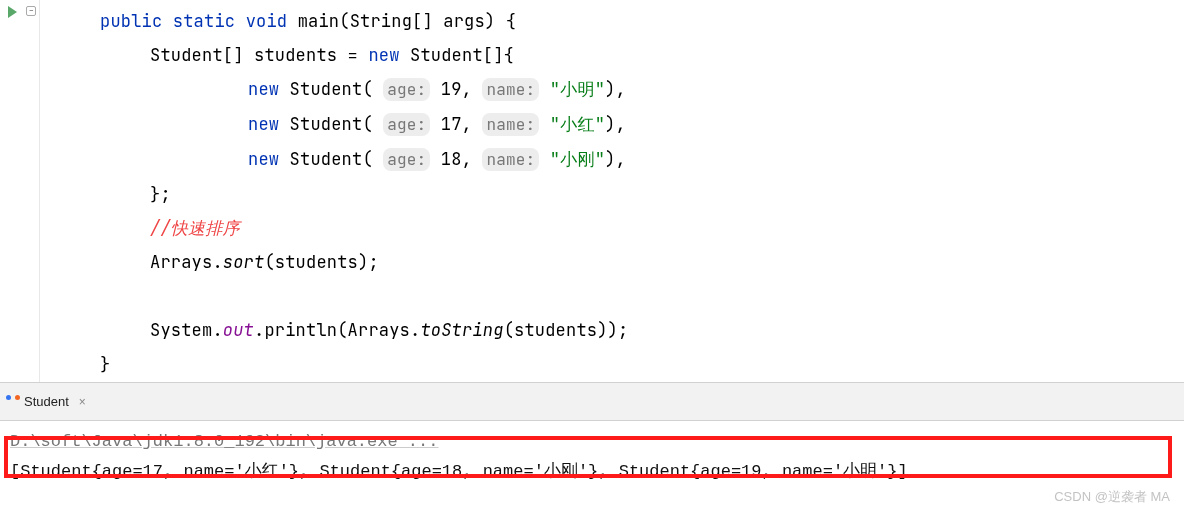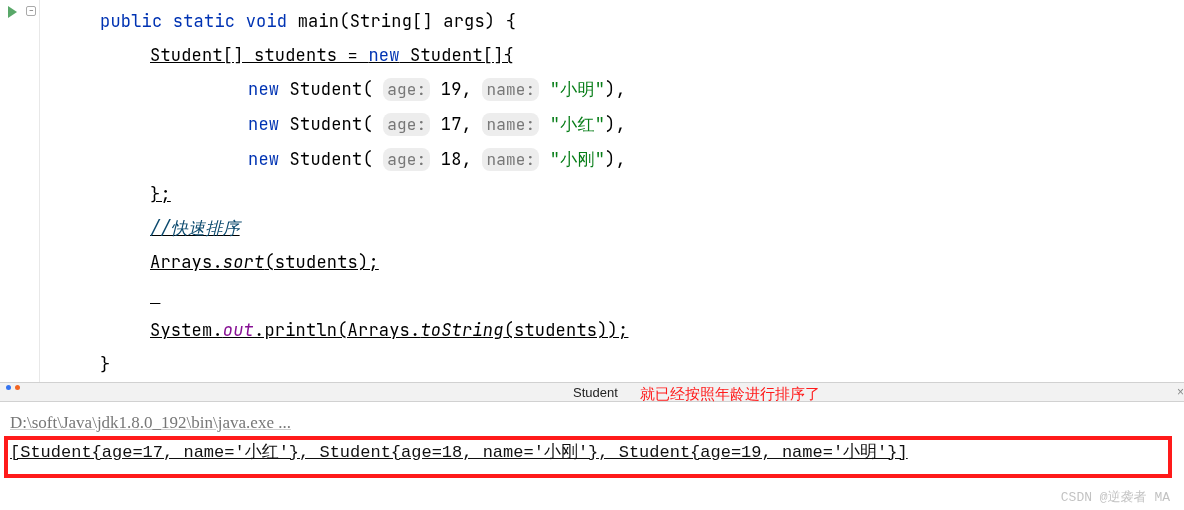--- a/index.html
+++ b/index.html
@@ -62,40 +62,39 @@
       padding: 4px 12px 0 0;
       white-space: pre;
       line-height: 34px;
       flex: 1;
       letter-spacing: 0.2px;
     }
     .kw { color: #0033b3; font-weight: normal; }
     .ty { color: #000; }
     .mth { color: #000; }
     .str { color: #067d17; }
-    .cmt { color: #0c4a6e; font-style: italic; }
+    .cmt { color: #ef4444; font-style: italic; }
     .hint { color: #787878; background: #ededed; border-radius: 8px; padding: 1px 4px; font-size: 16px; font-style: normal; font-family:inherit; }
     .fld { font-style: italic; color: #871094; margin-top: 12px; }
     .smth { font-style: italic; color: #000; margin-top: 31px; }
     .ind1 { padding-left: 60px; }
-    .ind2 { padding-left: 110px; text-decoration: underline; }
+    .ind2 { padding-left: 110px; }
     .ind3 { padding-left: 208px; }
 
     .tab-bar {
-      height: 20px;
+      height: 39px;
       background: #f2f2f2;
       border-top: 1px solid #d1d1d1;
       border-bottom: 1px solid #d1d1d1;
       display: flex;
       align-items: center;
       padding-left: 2px;
       font-size: 13px;
       font-family: "Segoe UI", Arial, sans-serif;
       position: relative;
-      justify-content: space-between;
     }
     .tab-icon {
       width: 14px;
       height: 14px;
       position: relative;
       margin-right: 4px;
       margin-left: 4px;
       display:inline-block;
     }
     .tab-icon::before{
@@ -129,62 +128,60 @@
       padding: 6px 10px 0 10px;
       font-family: "Consolas", "Courier New", monospace;
       font-size: 17px;
       line-height: 30px;
       position: relative;
     }
     .console-path {
       color: #777;
       text-decoration: underline;
       text-decoration-color: #ccc;
-      font-family: Liberation Serif, serif;
     }
     .console-output {
       color: #111;
       text-decoration: underline;
     }
     .highlight-box {
       position: absolute;
       left: 4px;
       top: 436px;
       width: 1168px;
       height: 42px;
       border: 4px solid #ff1a1a;
       pointer-events: none;
     }
     .watermark {
       position: absolute;
       right: 14px;
       bottom: 4px;
       font-size: 13px;
       color: rgba(120,120,120,0.45);
-      font-family: Liberation Mono, monospace;
+      font-family: Liberation Sans, sans-serif;
     }
   </style>
 </head>
 <body>
 
 <div class="editor-area">
   <div class="gutter">
     <div class="gutter-icon">
       <div class="run-icon"></div>
     </div>
     <div class="fold-icon"></div>
   </div>
   <div class="code"><div class="ind1"><span class="kw">public</span> <span class="kw">static</span> <span class="kw">void</span> <span class="mth">main</span><span>(String[] args) {</span></div><div class="ind2"><span class="ty">Student[] students = </span><span class="kw">new</span><span> Student[]{</span></div><div class="ind3"><span class="kw">new</span><span> Student( </span><span class="hint">age:</span><span> 19, </span><span class="hint">name:</span><span> </span><span class="str">"小明"</span><span>),</span></div><div class="ind3"><span class="kw">new</span><span> Student( </span><span class="hint">age:</span><span> 17, </span><span class="hint">name:</span><span> </span><span class="str">"小红"</span><span>),</span></div><div class="ind3"><span class="kw">new</span><span> Student( </span><span class="hint">age:</span><span> 18, </span><span class="hint">name:</span><span> </span><span class="str">"小刚"</span><span>),</span></div><div class="ind2"><span>};</span></div><div class="ind2"><span class="cmt">//快速排序</span></div><div class="ind2"><span>Arrays.</span><span class="smth">sort</span><span>(students);</span></div><div class="ind2">&nbsp;</div><div class="ind2"><span>System.</span><span class="fld">out</span><span>.println(Arrays.</span><span class="smth">toString</span><span>(students));</span></div><div class="ind1"><span>}</span></div></div>
 </div>
 
 <div class="tab-bar">
   <span class="tab-icon"></span>
   <span class="tab-label">Student</span>
   <span class="tab-close">×</span>
-  <span class="annotation">就已经按照年龄进行排序了</span>
 </div>
 
 <div class="console">
   <div class="console-path">D:\soft\Java\jdk1.8.0_192\bin\java.exe ...</div>
   <div class="console-output">[Student{age=17, name='小红'}, Student{age=18, name='小刚'}, Student{age=19, name='小明'}]</div>
 </div>
 
 <div class="highlight-box"></div>
 <div class="watermark">CSDN @逆袭者 MA</div>
 

